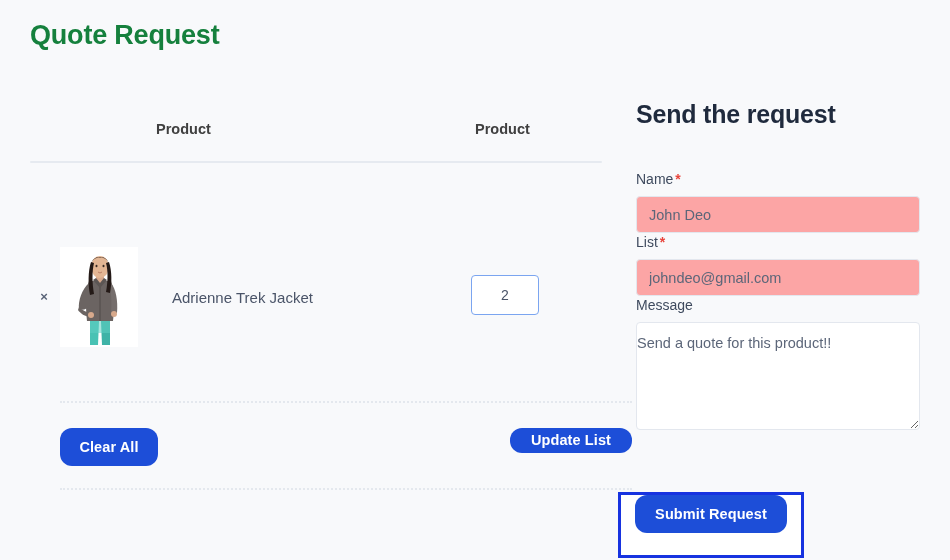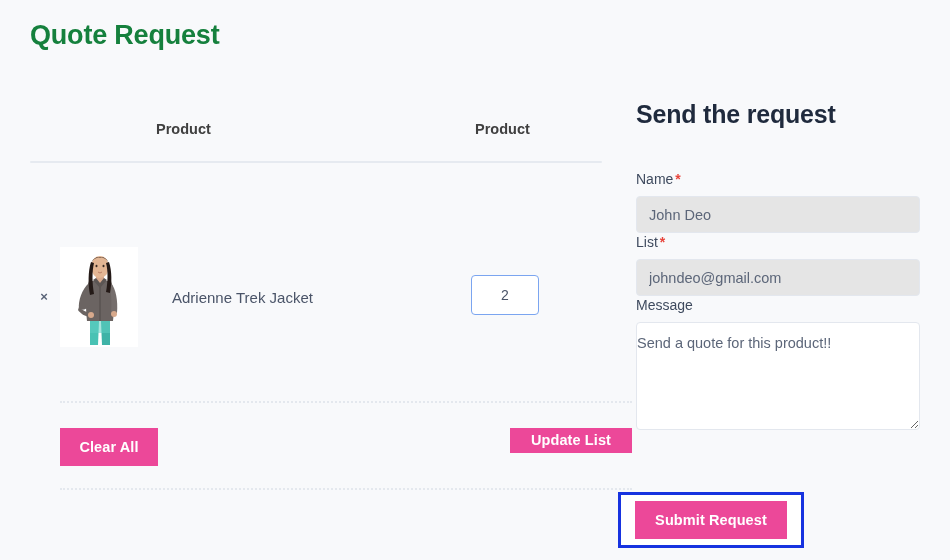--- a/index.html
+++ b/index.html
@@ -148,22 +148,22 @@
   .actions {
     position: absolute;
     left: 30px;
     top: 328px;
     width: 572px;
     height: 38px;
   }
 
   .btn {
     border: none;
-    border-radius: 0;
-    background: #ec4899;
+    border-radius: 12px;
+    background: #1d4ed8;
     color: #ffffff;
     font-family: "Liberation Sans", sans-serif;
     font-size: 14.5px;
     font-weight: 700;
     letter-spacing: 0.1px;
     cursor: pointer;
     line-height: 1;
   }
 
   .btn-clear {
@@ -216,21 +216,21 @@
     margin-left: 2px;
   }
 
   .text-input {
     display: block;
     width: 284px;
     height: 37px;
     padding: 0 12px;
     border: 1px solid #e3e7ee;
     border-radius: 4px;
-    background: #e5e5e5;
+    background: #fca5a5;
     font-family: "Liberation Sans", sans-serif;
     font-size: 14.5px;
     color: #5c6679;
     outline: none;
   }
 
   .textarea {
     display: block;
     width: 284px;
     height: 108px;
@@ -245,25 +245,24 @@
     resize: vertical;
     outline: none;
   }
 
   
   .submit-wrap {
     position: absolute;
     left: -18px;
     top: 394px;
     width: 186px;
-    height: 56px;
+    height: 66px;
     border: 3px solid #1733e0;
     background: #ffffff;
     display: flex;
-    align-items: center;
     justify-content: center;
   }
   .btn-submit {
     width: 152px;
     height: 38px;
   }
 </style>
 </head>
 <body>
 

